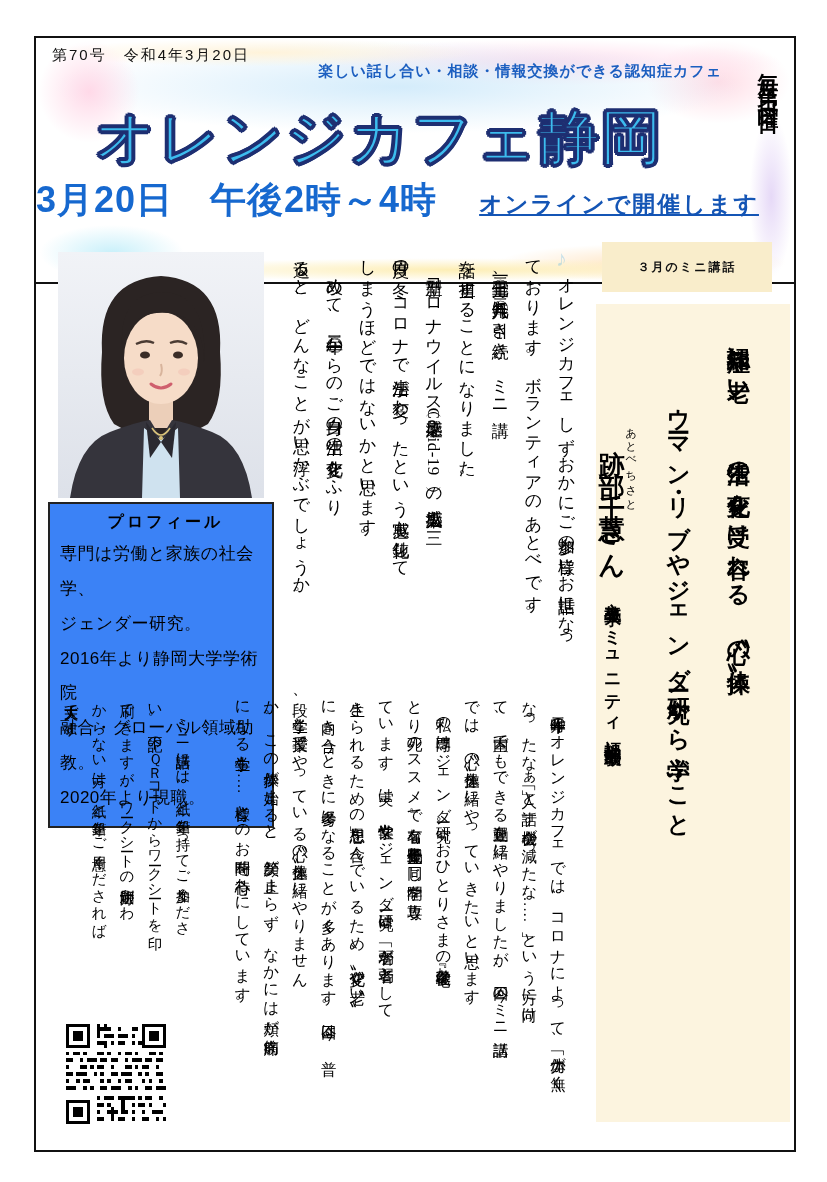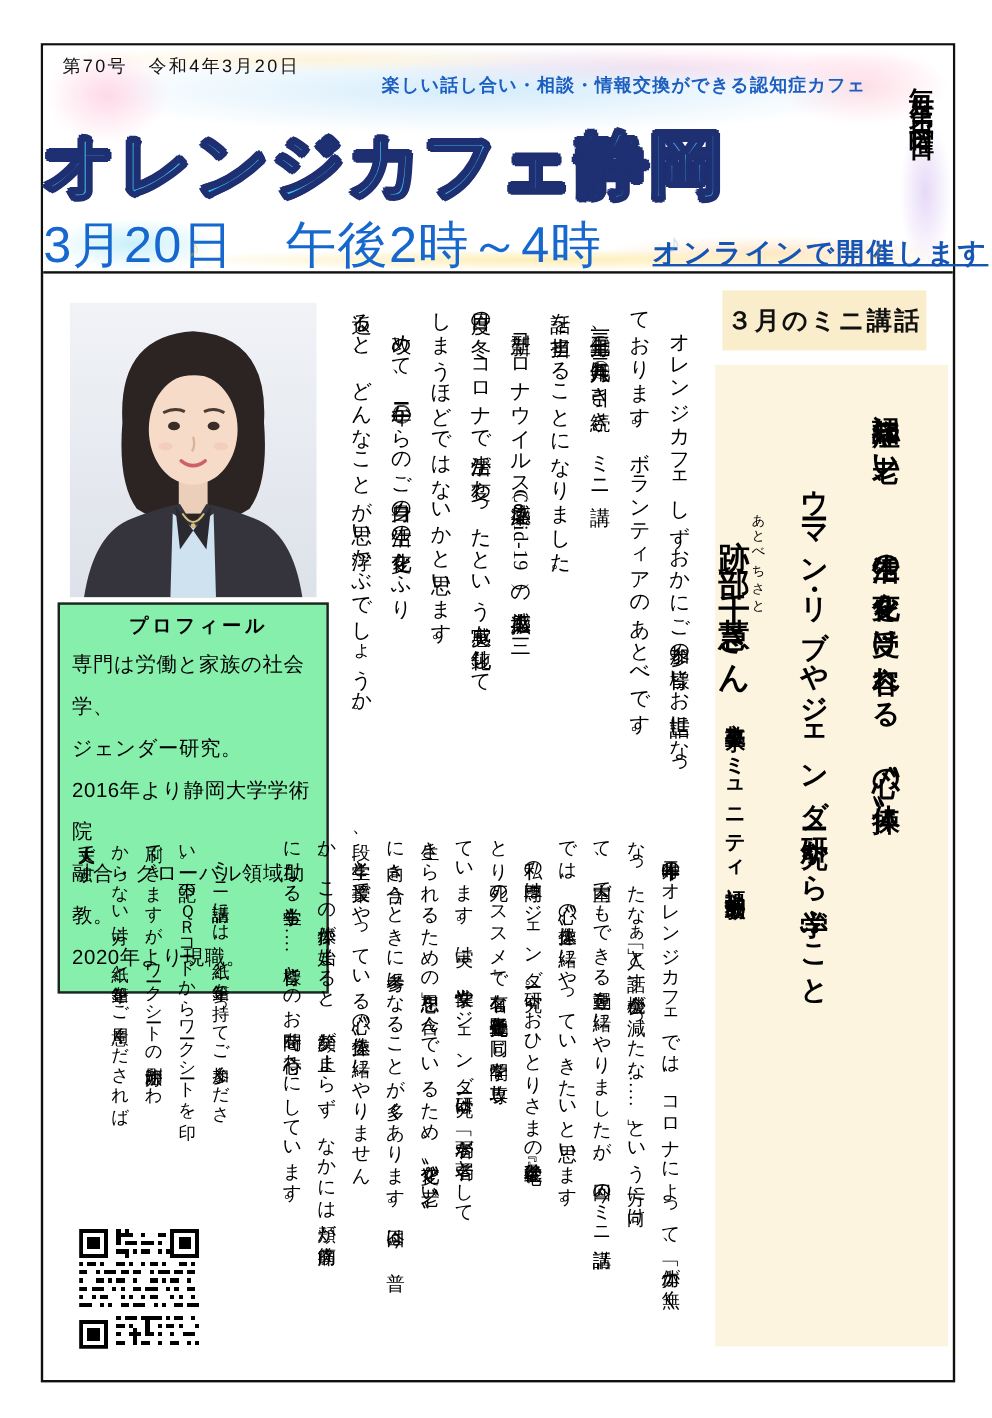--- a/index.html
+++ b/index.html
@@ -7,49 +7,49 @@
     width:827px;height:1182px;position:relative;background:#ffffff;
     font-family:"Liberation Sans","DejaVu Sans",sans-serif;color:#000;
     overflow:hidden;
   }
   .frame{
     position:absolute;left:34px;top:36px;width:758px;height:1112px;
     border:2px solid #111;background:#fff;
   }
   
   .header{
-    position:absolute;left:0;top:0;width:100%;height:190px;
+    position:absolute;left:0;top:0;width:100%;height:246px;
     border-bottom:2px solid #111;box-sizing:border-box;
     background:
       radial-gradient(closest-side at 7% 22%, #ffd9e8, rgba(255,217,232,0) 95%),
       radial-gradient(closest-side at 30% 6%, #fff3da, rgba(255,243,218,0) 95%),
       radial-gradient(closest-side at 48% 20%, #d4ecfb, rgba(212,236,251,0) 95%),
       radial-gradient(closest-side at 67% 10%, #ffdcec, rgba(255,220,236,0) 95%),
       radial-gradient(closest-side at 90% 18%, #ffdde6, rgba(255,221,230,0) 95%),
       radial-gradient(closest-side at 10% 88%, #c9f0fa, rgba(201,240,250,0) 95%),
       radial-gradient(closest-side at 28% 100%, #fdf0b4, rgba(253,240,180,0) 95%),
       radial-gradient(closest-side at 55% 95%, #fdeeb6, rgba(253,238,182,0) 95%),
       radial-gradient(closest-side at 80% 92%, #ffe6c6, rgba(255,230,198,0) 95%),
       radial-gradient(closest-side at 97% 65%, #e6d9f7, rgba(230,217,247,0) 95%),
       #ffffff;
   }
   .issue{position:absolute;left:16px;top:8px;font-size:15px;letter-spacing:2px;color:#111;}
   .subtitle{
     position:absolute;left:0;right:72px;top:24px;text-align:right;
     font-size:15px;font-weight:bold;color:#1c5fc0;letter-spacing:1px;
   }
   .main-title{
-    position:absolute;left:0;right:72px;top:60px;text-align:left;
-    font-size:60px;font-weight:700;letter-spacing:2px;color:#3cbcee;
+    position:absolute;left:0;right:72px;top:60px;text-align:center;
+    font-size:60px;font-weight:400;letter-spacing:2px;color:#3cbcee;
     -webkit-text-stroke:2px #1e2f72;
     text-shadow:2px 2px 0 #1e2f72,-2px 2px 0 #1e2f72,2px -2px 0 #1e2f72,-2px -2px 0 #1e2f72,
                 0 3px 0 #1e2f72,0 -3px 0 #1e2f72,3px 0 0 #1e2f72,-3px 0 0 #1e2f72;
   }
   .dateline{position:absolute;left:0;right:72px;top:138px;text-align:center;white-space:nowrap;}
-  .date-time{font-size:42px;font-weight:400;color:#1668cf;letter-spacing:1px;}
+  .date-time{font-size:36px;font-weight:700;color:#1668cf;letter-spacing:1px;}
   .online-note{font-size:23px;font-weight:900;color:#1455b5;margin-left:42px;letter-spacing:2px;text-decoration:underline;}
   .side-note{
     position:absolute;right:12px;top:18px;writing-mode:vertical-rl;text-orientation:mixed;
     font-size:21px;font-weight:bold;color:#1e3a75;letter-spacing:7px;
   }
   .note-decor{position:absolute;font-size:22px;opacity:.35;pointer-events:none;}
   .nd1{left:120px;bottom:6px;color:#e8b24a;}
   .nd2{left:520px;bottom:10px;color:#64b9e4;}
   .nd3{left:690px;bottom:4px;color:#e8b24a;}
   
@@ -61,29 +61,29 @@
     font-size:17px;line-height:1.95;letter-spacing:.5px;}
   .body-a{position:absolute;left:168px;top:652px;width:368px;height:462px;
     font-size:15.5px;line-height:1.85;letter-spacing:.3px;}
   .body-b{position:absolute;left:8px;top:656px;width:152px;height:326px;
     font-size:14.5px;line-height:1.93;letter-spacing:.3px;}
   
   .photo{position:absolute;left:22px;top:214px;width:206px;height:246px;overflow:hidden;}
   
   .profile{
     position:absolute;left:12px;top:464px;width:226px;box-sizing:border-box;
-    border:2px solid #222;background:#86efac;padding:8px 1px 10px 10px;
+    border:2px solid #222;background:#3b82f6;padding:8px 1px 10px 10px;
   }
   .profile-title{text-align:center;font-weight:bold;font-size:16px;letter-spacing:3px;margin-bottom:4px;}
   .profile-lines{font-size:17px;line-height:2.05;white-space:pre-line;letter-spacing:.5px;}
   
   .lecture-label{
     position:absolute;left:566px;top:204px;width:170px;height:50px;background:#f9edcb;
     display:flex;align-items:center;justify-content:center;
-    font-size:21px;font-weight:600;letter-spacing:2px;color:#111;
+    font-size:12px;font-weight:600;letter-spacing:2px;color:#111;
   }
   .lecture-panel{
     position:absolute;left:560px;top:266px;width:194px;height:818px;background:#fcf4df;
     box-sizing:border-box;padding:24px 14px 0 0;
   }
   .panel-inner{writing-mode:vertical-rl;text-orientation:mixed;height:100%;}
   .headline1{font-size:23px;font-weight:bold;letter-spacing:2px;margin:0 0 0 30px;line-height:1.3;}
   .headline2{font-size:23px;font-weight:bold;letter-spacing:2px;margin:0 0 0 26px;line-height:1.3;padding-top:64px;}
   .speaker-line{margin:0;line-height:1.2;padding-top:92px;}
   .speaker-name{font-size:26px;font-weight:bold;letter-spacing:3px;}

